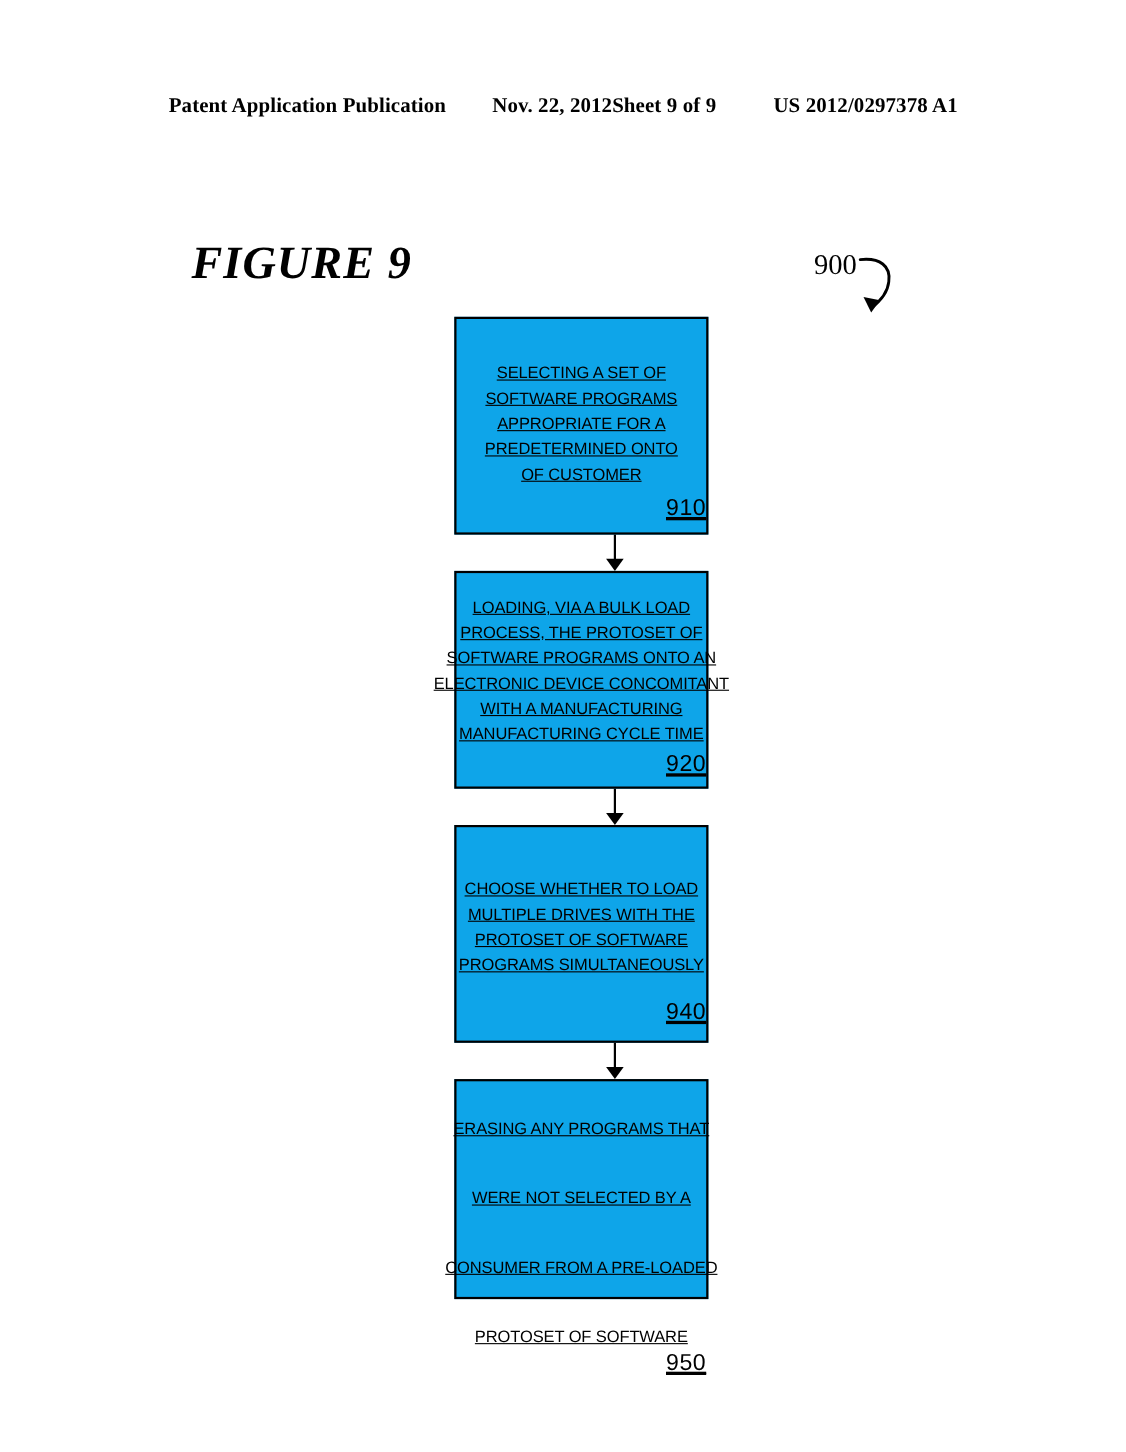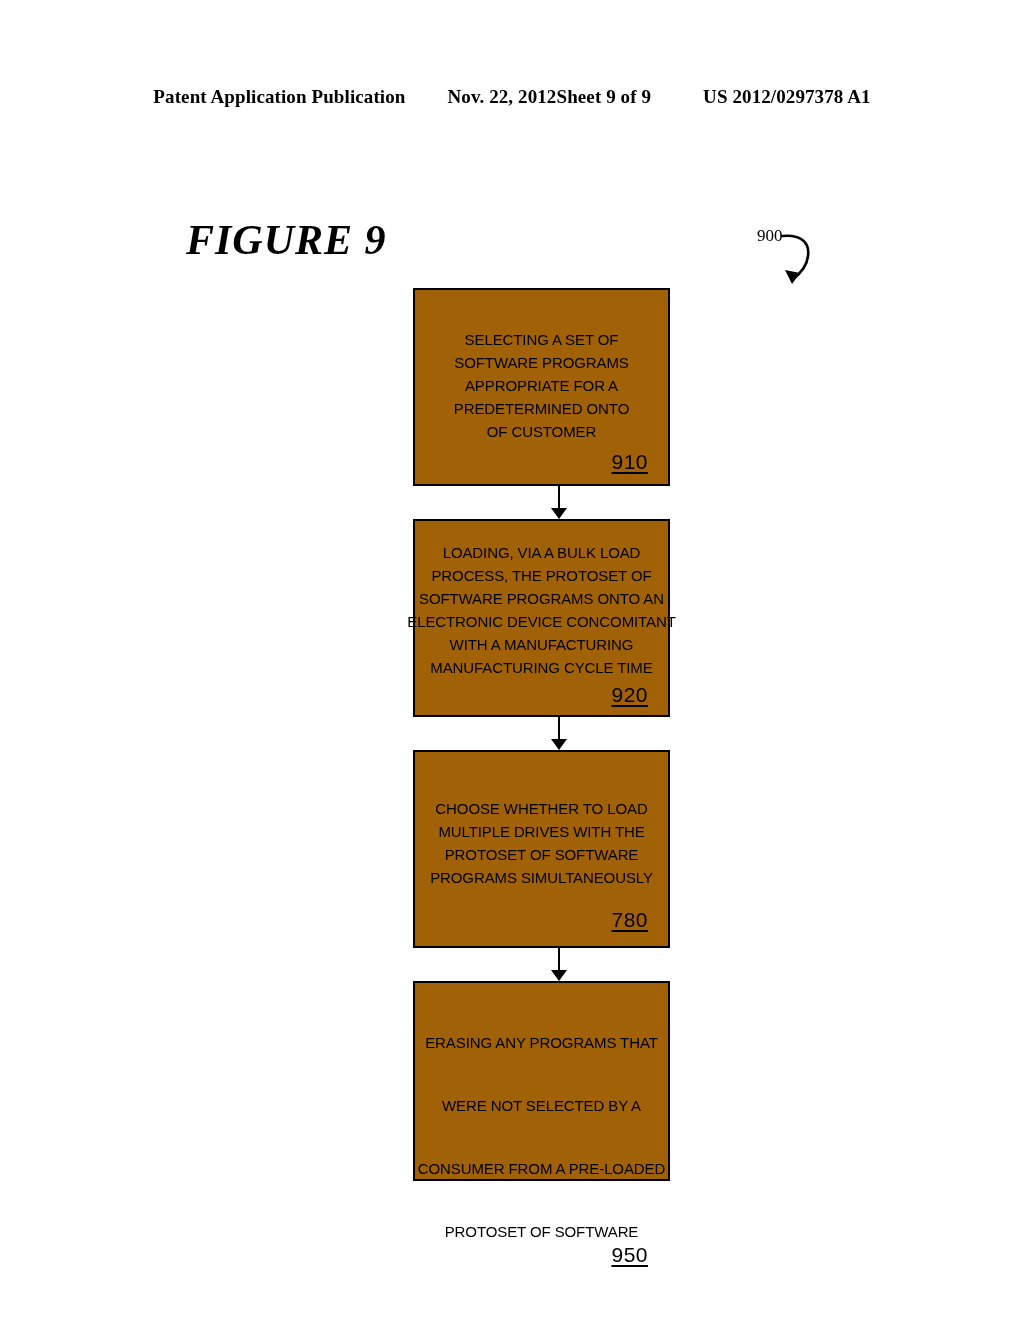--- a/index.html
+++ b/index.html
@@ -41,55 +41,55 @@
   .figure-caption {
     position: absolute;
     left: 174px;
     top: 216px;
     font-family: "Liberation Serif", serif;
     font-weight: bold;
     font-style: italic;
     font-size: 42px;
     letter-spacing: 1px;
     white-space: nowrap;
-    margin-left: 12px;
   }
 
   
   .ref-900 {
     position: absolute;
-    left: 757px;
+    left: 740px;
     top: 226px;
     font-family: "Liberation Serif", serif;
-    font-size: 17px;
+    font-size: 26px;
     white-space: nowrap;
   }
   .ref-arrow {
     position: absolute;
     left: 780px;
     top: 232px;
     width: 60px;
     height: 60px;
   }
 
   
   .flow {
     position: absolute;
     left: 413px;
     top: 288px;
     width: 291px;
   }
   .node {
     position: relative;
     box-sizing: border-box;
-    width: 257px;
+    width: 231px;
     border: 2px solid #000000;
-    background: #a16207;
+    background: #0ea5e9;
     display: flex;
     flex-direction: column;
+    text-decoration: underline;
   }
   .node-body {
     flex: 1 1 auto;
     display: flex;
     flex-direction: column;
     justify-content: center;
     align-items: center;
   }
   .node-line {
     font-size: 15px;
@@ -97,40 +97,39 @@
     text-align: center;
     white-space: nowrap;
     letter-spacing: -0.1px;
   }
   .node-num {
     font-size: 21px;
     line-height: 24px;
     text-align: right;
     text-decoration: underline;
     text-underline-offset: 3px;
-    padding-right: 20px;
     padding-bottom: 4px;
     letter-spacing: 0.5px;
   }
 
   
   .node-910 { height: 198px; }
   .node-910 .node-body { padding-top: 30px; }
   .node-910 .node-num  { padding-bottom: 10px; }
 
   .node-920 { height: 198px; }
   .node-920 .node-body { padding-top: 16px; }
   .node-920 .node-num  { padding-bottom: 8px; }
 
   .node-940 { height: 198px; }
   .node-940 .node-body { padding-top: 26px; }
   .node-940 .node-num  { padding-bottom: 14px; }
 
   .node-950 { height: 200px; }
-  .node-950 .node-body { padding-top: 48px; gap: 40px; }
+  .node-950 .node-body { padding-top: 32px; gap: 40px; }
   .node-950 .node-num  { padding-bottom: 10px; }
 
   
   .connector {
     height: 33px;
     width: 291px;
     position: relative;
   }
   .connector .stem {
     position: absolute;
@@ -204,21 +203,21 @@
     <div class="head"></div>
   </div>
 
   <div class="node node-940">
     <div class="node-body">
       <div class="node-line">CHOOSE WHETHER TO LOAD</div>
       <div class="node-line">MULTIPLE DRIVES WITH THE</div>
       <div class="node-line">PROTOSET OF SOFTWARE</div>
       <div class="node-line">PROGRAMS SIMULTANEOUSLY</div>
     </div>
-    <div class="node-num">780</div>
+    <div class="node-num">940</div>
   </div>
 
   <div class="connector">
     <div class="stem"></div>
     <div class="head"></div>
   </div>
 
   <div class="node node-950">
     <div class="node-body">
       <div class="node-line">ERASING ANY PROGRAMS THAT</div>

